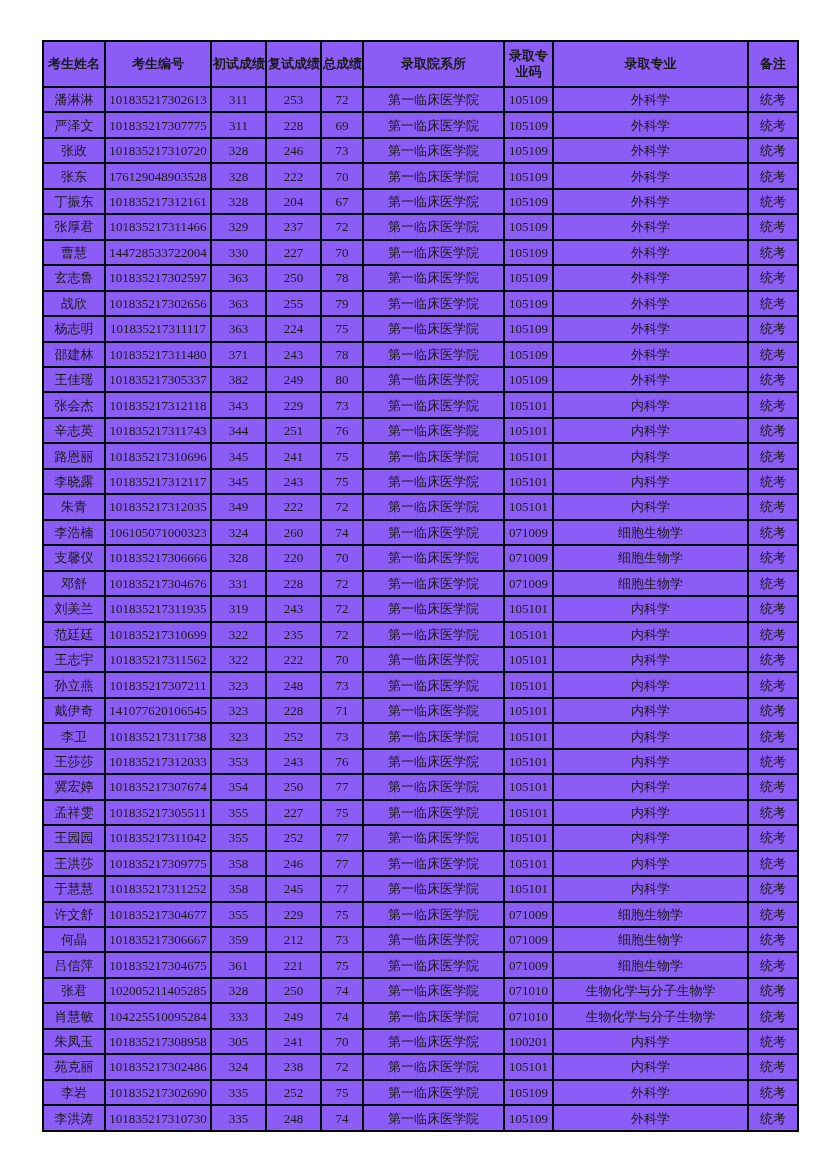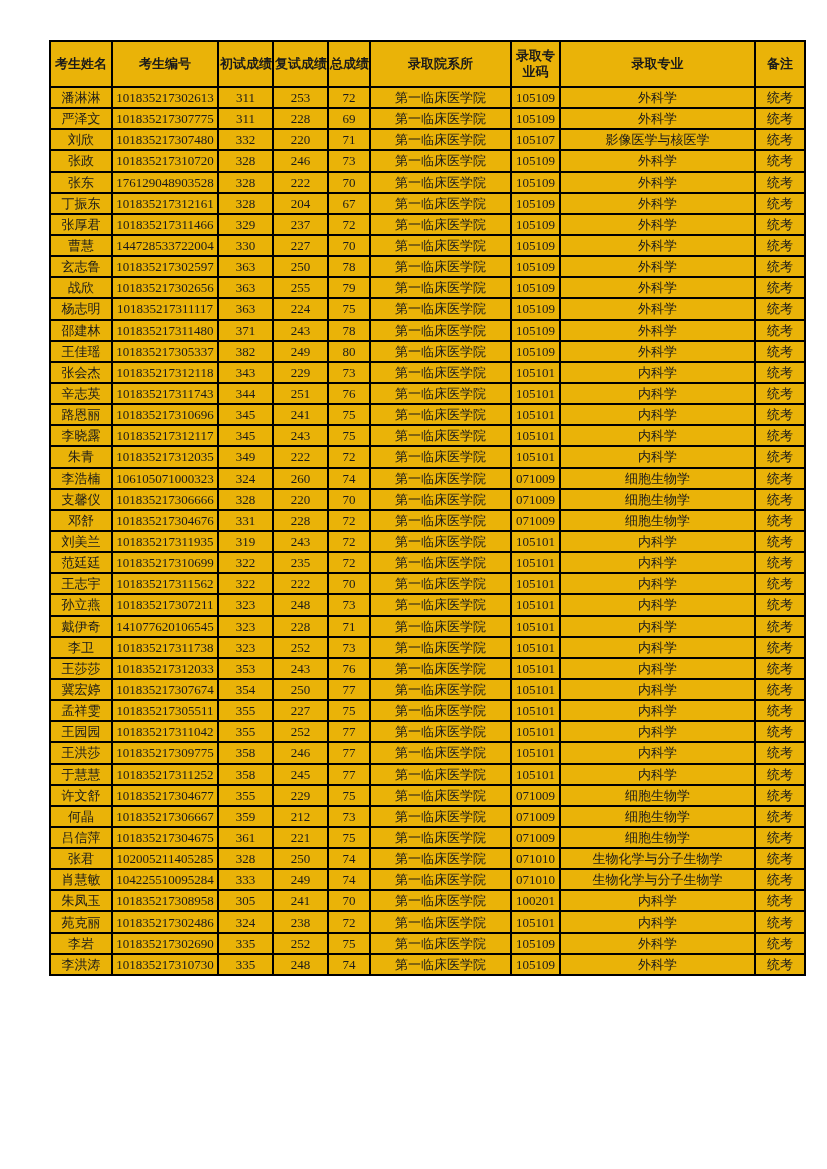--- a/index.html
+++ b/index.html
@@ -5,25 +5,25 @@
   html, body { margin: 0; padding: 0; }
   body {
     width: 827px; height: 1169px;
     background: #ffffff;
     position: relative;
     overflow: hidden;
     font-family: "Liberation Serif", "DejaVu Serif", serif;
   }
   table.admission-table {
     position: absolute;
-    left: 49px; top: 40px;
-    width: 755px; height: 936px;
+    left: 42px; top: 40px;
+    width: 755px; height: 1092px;
     border-collapse: collapse;
     table-layout: fixed;
-    background: #eab308;
+    background: #8b5cf6;
   }
   th, td {
     border: 2px solid #000000;
     text-align: center;
     vertical-align: middle;
     padding: 0 1px;
     font-size: 13px;
     color: #1a1a1a;
     overflow: hidden;
   }
@@ -84,31 +84,20 @@
         <td>101835217307775</td>
         <td>311</td>
         <td>228</td>
         <td>69</td>
         <td>第一临床医学院</td>
         <td>105109</td>
         <td>外科学</td>
         <td>统考</td>
       </tr>
       <tr>
-        <td>刘欣</td>
-        <td>101835217307480</td>
-        <td>332</td>
-        <td>220</td>
-        <td>71</td>
-        <td>第一临床医学院</td>
-        <td>105107</td>
-        <td>影像医学与核医学</td>
-        <td>统考</td>
-      </tr>
-      <tr>
         <td>张政</td>
         <td>101835217310720</td>
         <td>328</td>
         <td>246</td>
         <td>73</td>
         <td>第一临床医学院</td>
         <td>105109</td>
         <td>外科学</td>
         <td>统考</td>
       </tr>

